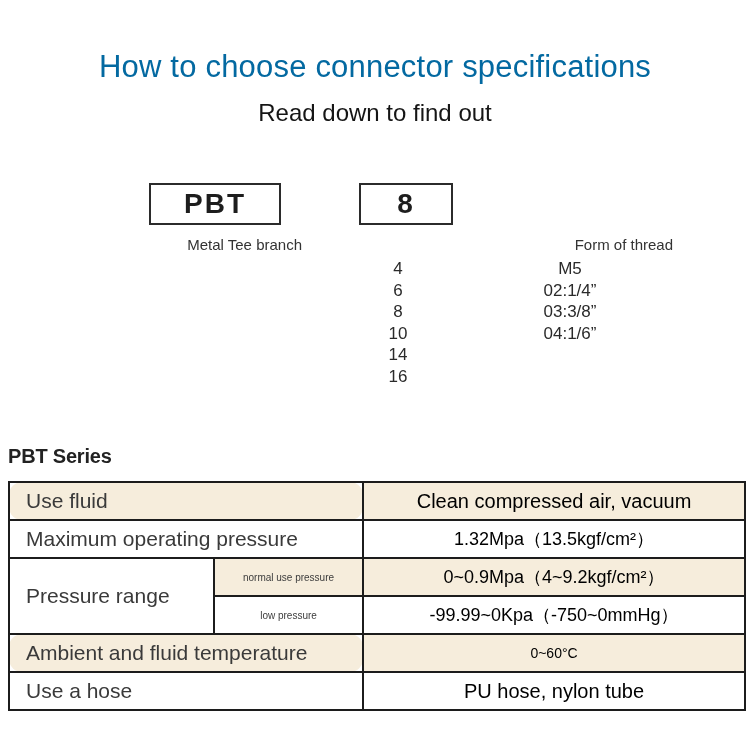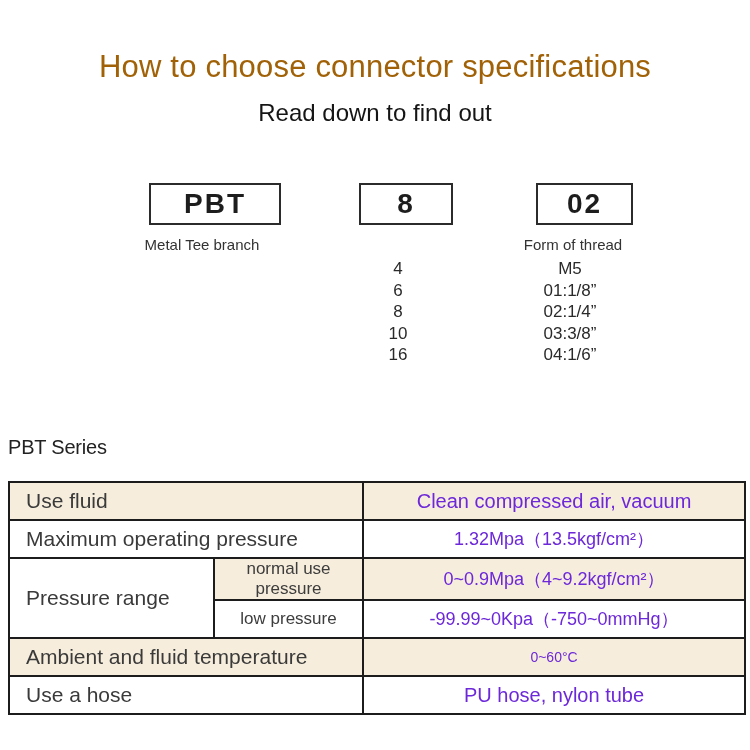--- a/index.html
+++ b/index.html
@@ -6,109 +6,106 @@
   .page{
     position:relative;
     width:750px;height:750px;
     background:#ffffff;
     font-family:"Liberation Sans", sans-serif;
     overflow:hidden;
   }
   .title{
     position:absolute;left:0;top:49px;width:750px;
     text-align:center;font-size:31px;font-weight:normal;
-    color:#a16207;letter-spacing:0.2px;
+    color:#0369a1;letter-spacing:0.2px;
   }
   .subtitle{
     position:absolute;left:0;top:99px;width:750px;
     text-align:center;font-size:24px;color:#151515;
   }
   .code-box{
     position:absolute;top:183px;height:38px;
     border:2px solid #2b2b2b;background:#ffffff;
     display:flex;align-items:center;justify-content:center;
     font-size:28px;font-weight:bold;color:#1d1d1d;letter-spacing:2px;margin-left:11px;
   }
   .box-pbt{left:138px;width:128px;}
   .box-od{left:348px;width:90px;}
   .box-thread{left:525px;width:93px;}
   .caption{
     position:absolute;top:236px;width:200px;
-    text-align:center;font-size:15px;color:#333333;
+    text-align:right;font-size:15px;color:#333333;
   }
   .cap-pbt{left:102px;}
   .cap-od{left:295px;}
   .cap-thread{left:473px;}
   .opt-list{
     position:absolute;top:258px;width:160px;
     text-align:center;font-size:17px;color:#2a2a2a;line-height:21.5px;
   }
   .list-od{left:318px;}
   .list-thread{left:490px;}
   .opt-list div{height:21.5px;}
   .series-heading{
-    position:absolute;left:8px;top:436px;
-    font-size:20px;font-weight:normal;color:#222222;letter-spacing:-0.2px;
+    position:absolute;left:8px;top:445px;
+    font-size:20px;font-weight:bold;color:#222222;letter-spacing:-0.2px;
   }
   .spec-table{
     position:absolute;left:8px;top:481px;width:736px;
     border-collapse:collapse;table-layout:fixed;
     color:#3a3a3a;
   }
   .spec-table td{
     border:2px solid #1c1c1c;
     height:36px;padding:0;
     vertical-align:middle;
     background:#ffffff;
   }
   .spec-table td.beige{background:#f6eddc;}
   .spec-table td.lbl{
-    padding-left:16px;font-size:21px;text-align:left;
+    padding-left:16px;font-size:21px;text-align:left;border-radius:13px;
   }
   .spec-table td.sub{
-    text-align:center;font-size:17px;color:#3d3d3d;
+    text-align:center;font-size:10px;color:#3d3d3d;
   }
   .spec-table td.val{
-    text-align:center;font-size:18px;color:#6d28d9;margin-left:23px;
+    text-align:center;font-size:18px;color:#000000;margin-left:23px;
   }
   .spec-table td.val-lg{font-size:20px;}
   .spec-table td.val-sm{font-size:14px;}
 </style>
 </head>
 <body>
 
 <div class="page">
 
   <div class="title">How to choose connector specifications</div>
   <div class="subtitle">Read down to find out</div>
 
   <div class="code-box box-pbt">
     <span>PBT</span>
   </div>
   <div class="code-box box-od">
     <span>8</span>
   </div>
-  <div class="code-box box-thread">
-    <span>02</span>
-  </div>
 
   <div class="caption cap-pbt">Metal Tee branch</div>
   <div class="caption cap-thread">Form of thread</div>
 
   <div class="opt-list list-od">
     <div>4</div>
     <div>6</div>
     <div>8</div>
     <div>10</div>
+    <div>14</div>
     <div>16</div>
   </div>
 
   <div class="opt-list list-thread">
     <div>M5</div>
-    <div>01:1/8”</div>
     <div>02:1/4”</div>
     <div>03:3/8”</div>
     <div>04:1/6”</div>
   </div>
 
   <div class="series-heading">PBT Series</div>
 
   <table class="spec-table">
     <colgroup>
       <col style="width:205px">

